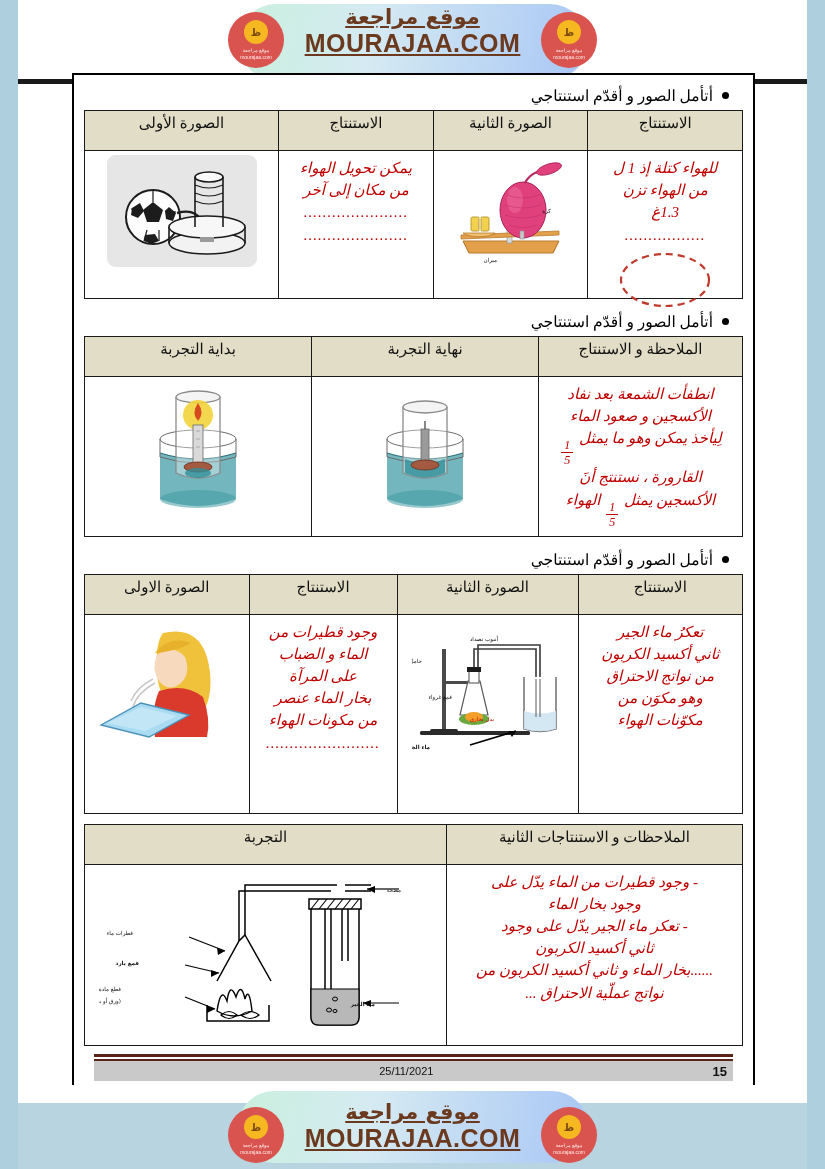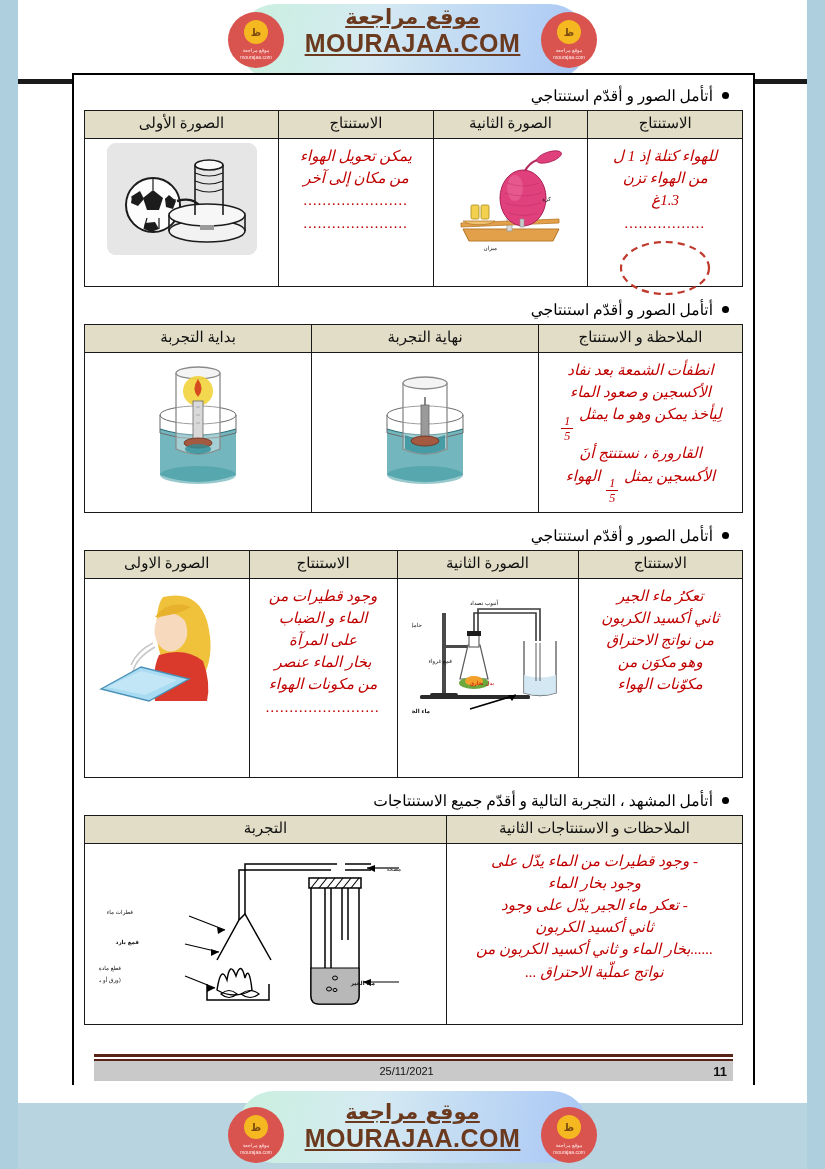--- a/index.html
+++ b/index.html
@@ -147,21 +147,21 @@
   table.sheet th, table.sheet td {
     border: 1.5px solid #1a1a1a;
     vertical-align: top;
   }
   table.sheet th {
     background: #e2ddc6;
     font-weight: normal;
     font-size: 15px;
     color: #111;
     text-align: center;
-    height: 28px;
+    height: 40px;
     padding: 3px 2px;
   }
   td.txt {
     color: #c00000;
     font-size: 15px;
     line-height: 1.48;
     text-align: center;
     padding: 6px 6px 8px 6px;
     font-style: italic;
   }
@@ -541,23 +541,20 @@
             <path d="M4 106 L44 84 L92 96 L52 118 Z" fill="#a9dcf2" stroke="#4a90b8" stroke-width="1.4"></path>
             <path d="M10 104 L44 88 L80 97 L48 112 Z" fill="#c9e9f7" opacity=".8"></path>
           </svg>
         </td>
       </tr>
     </tbody>
         </table>
   </div>
 
   <div class="sec">
-    <div class="prompt">
-      <span class="dot"></span><span>أتأمل المشهد ، التجربة التالية و أقدّم جميع الاستنتاجات</span>
-    </div>
 
     <table class="sheet">
       <colgroup>
             <col style="width:45%">
             <col style="width:55%">
           </colgroup>
       <tbody>
             <tr>
         <th>الملاحظات و الاستنتاجات  الثانية</th>
         <th>التجربة</th>
@@ -628,21 +625,21 @@
         </td>
       </tr>
     </tbody>
         </table>
   </div>
 
   <div class="foot">
     <div class="foot-rule-a"></div>
     <div class="foot-rule-b"></div>
     <div class="foot-bar">
-      <span class="foot-page">11</span>
+      <span class="foot-page">15</span>
       <span class="foot-date">25/11/2021</span>
     </div>
   </div>
 
 </div>
 </div>
 
 <div class="banner banner-bottom">
   <div class="band-bg"></div>
   <div class="band-white"></div>

